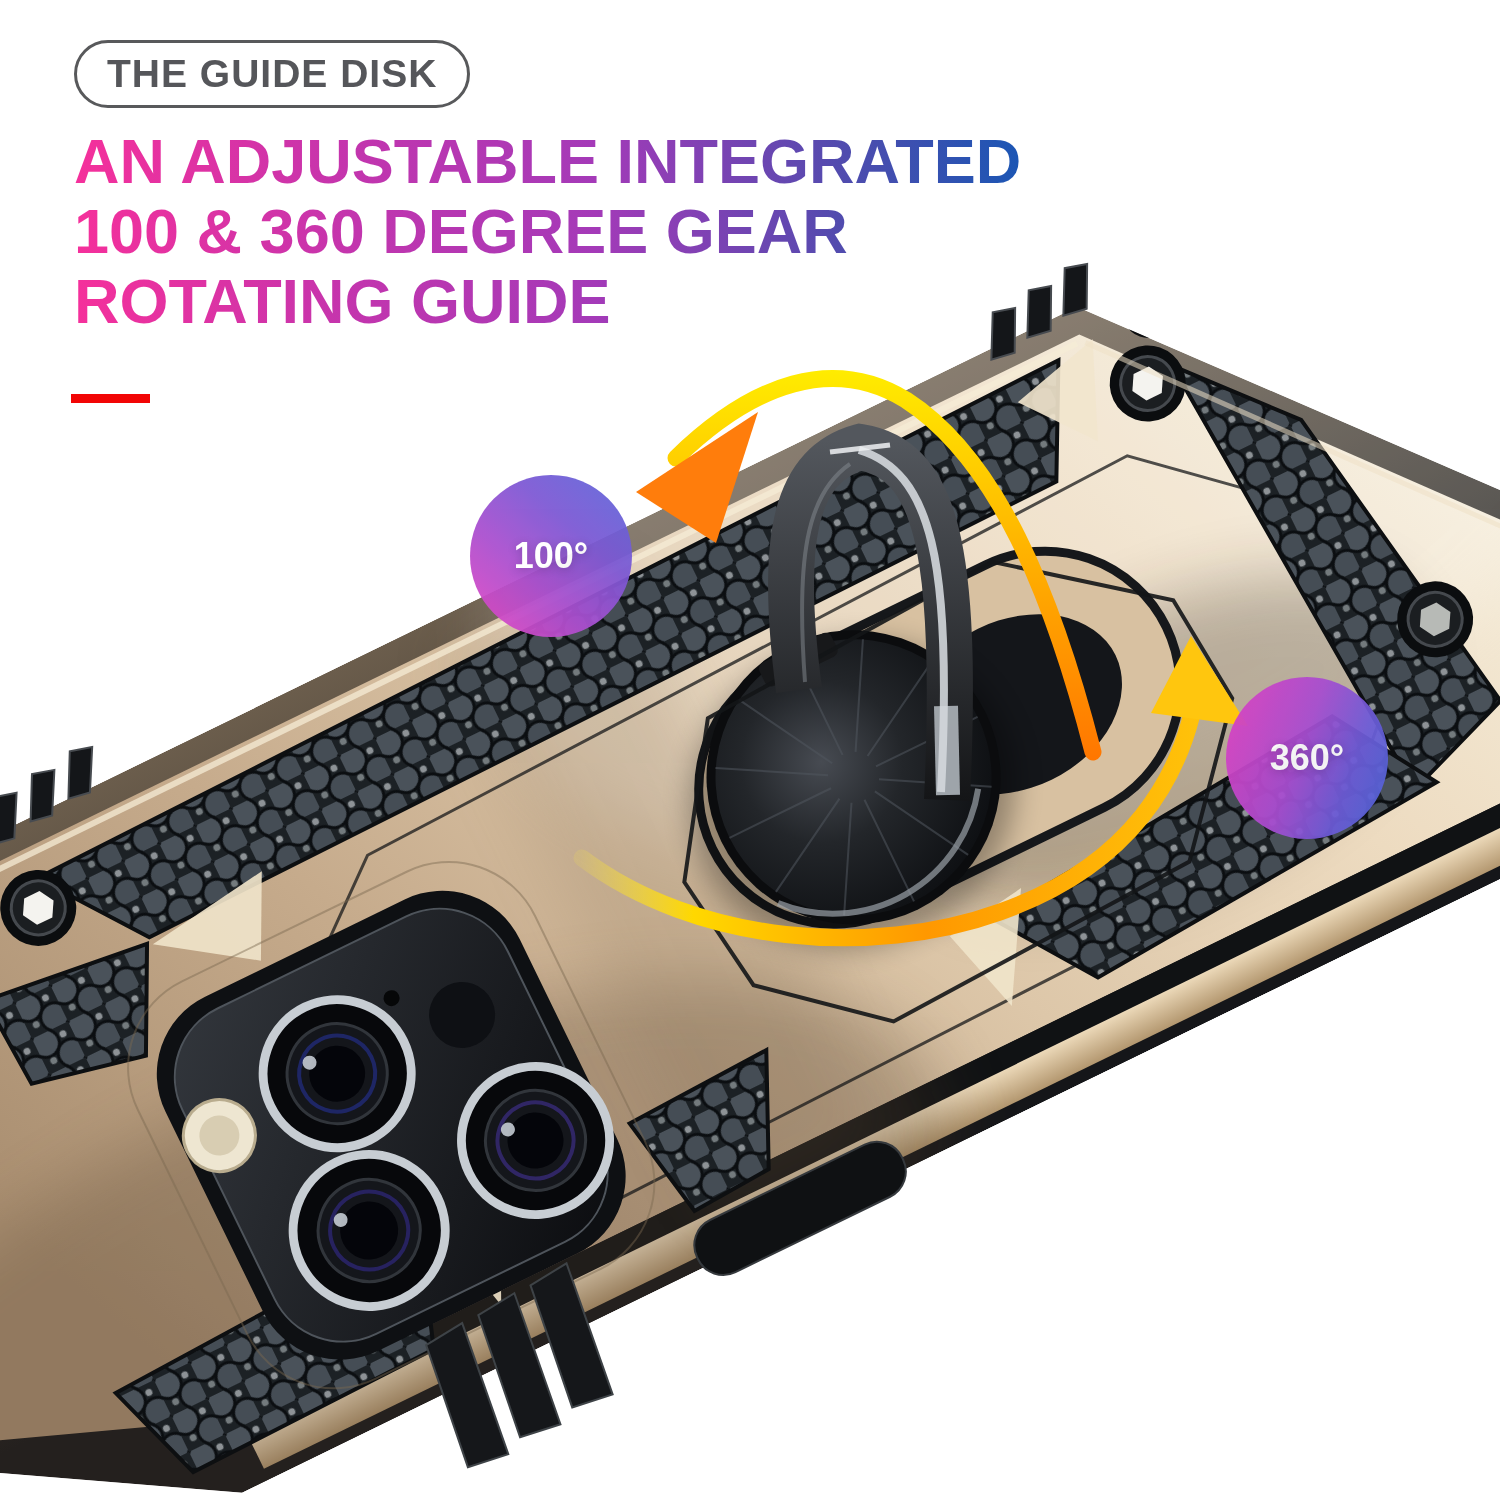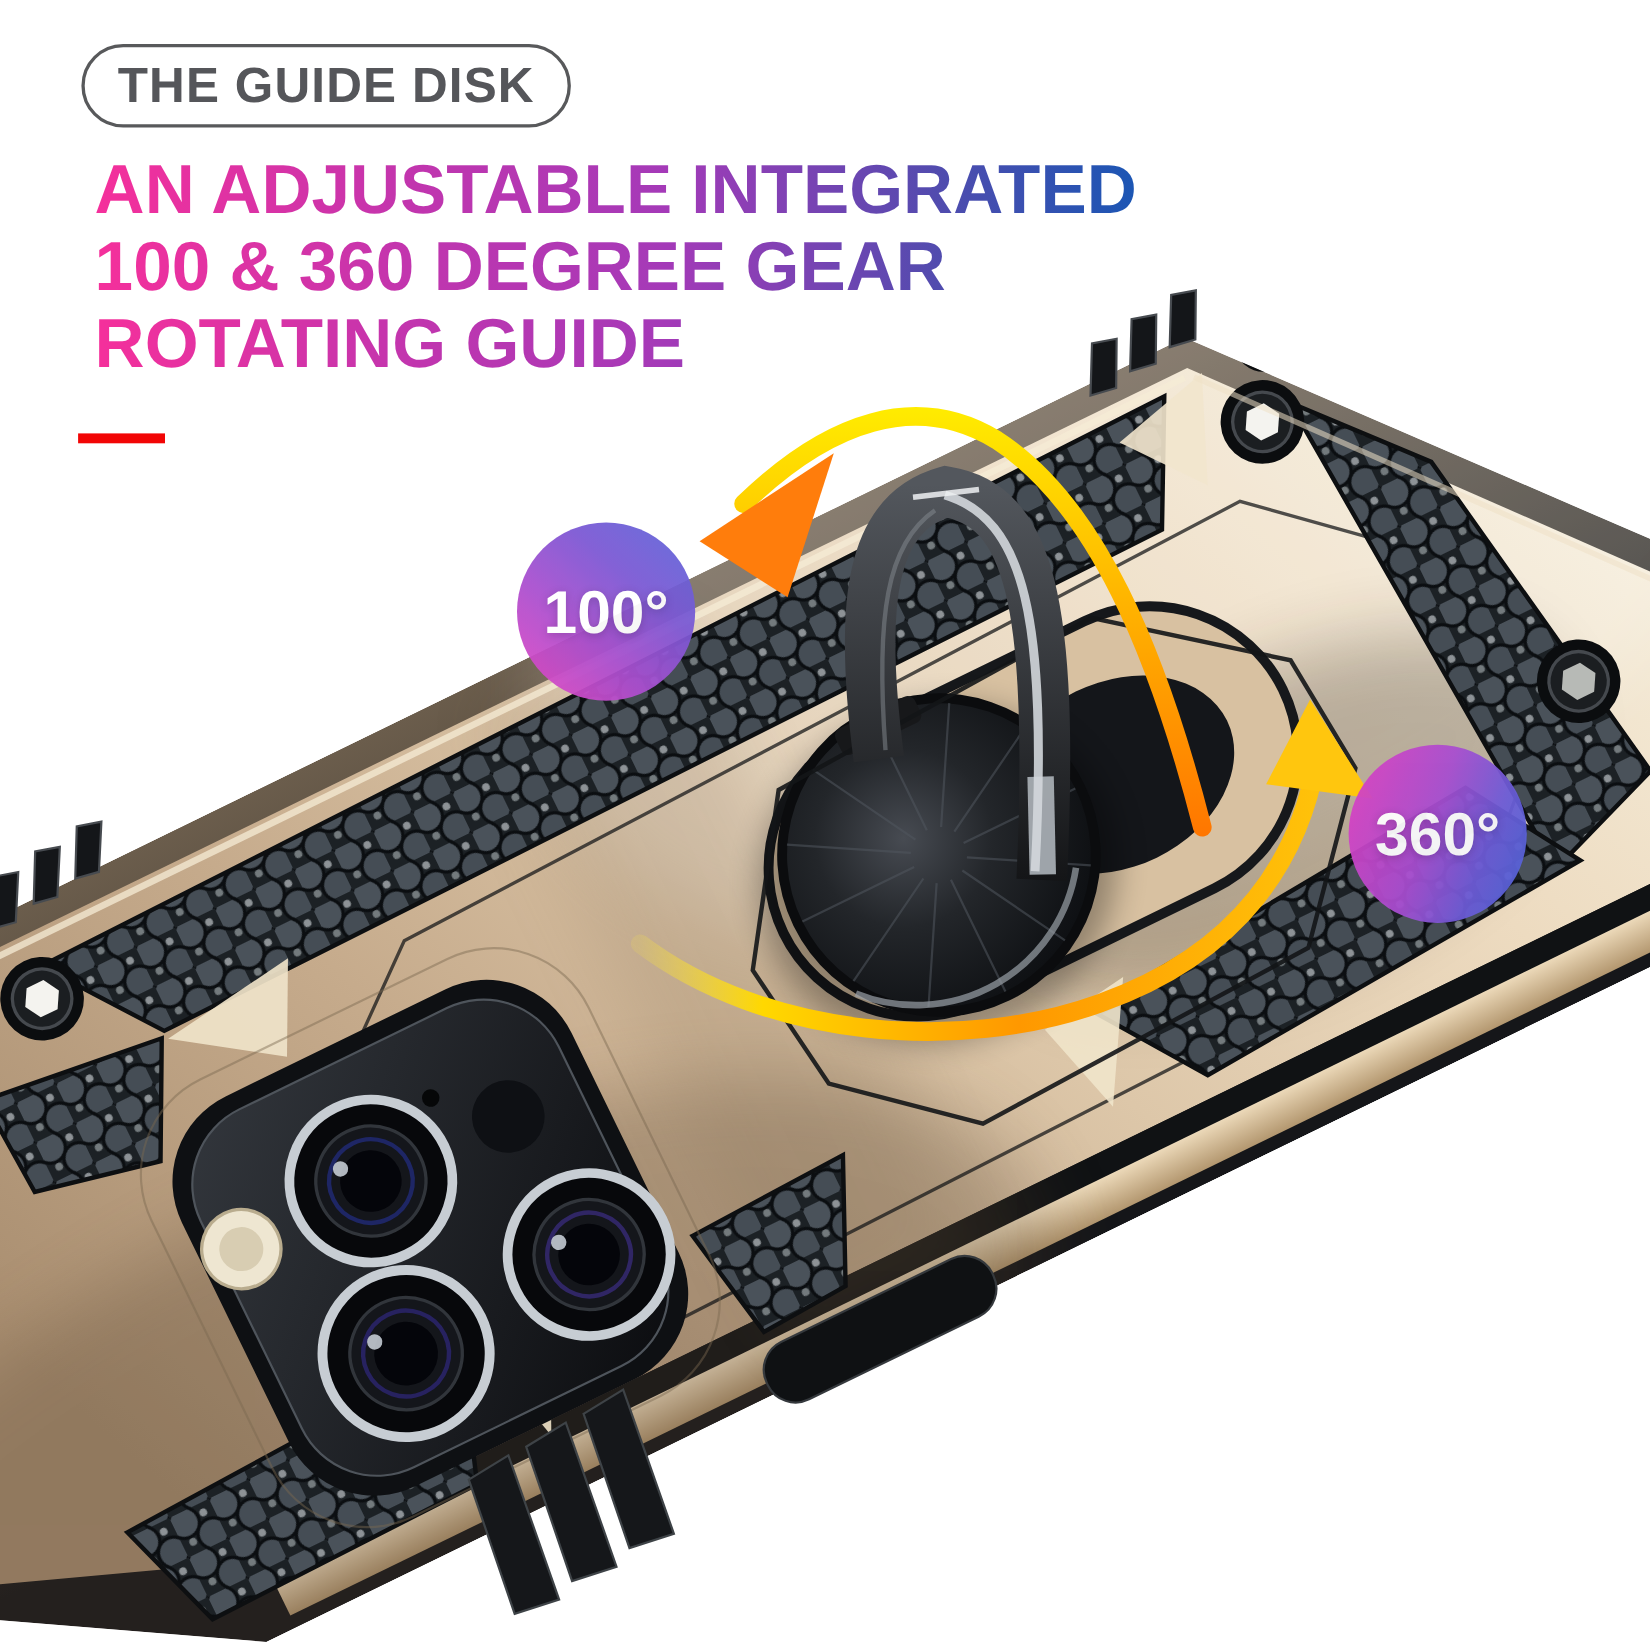--- a/index.html
+++ b/index.html
@@ -2,40 +2,40 @@
 <html><head>
 <meta charset="utf-8">
 <style>
   html,body{margin:0;padding:0;background:#ffffff;}
   .stage{position:relative;width:1500px;height:1500px;background:#ffffff;overflow:hidden;
          font-family:"Liberation Sans",sans-serif;}
 
   
   .pill{position:absolute;left:74px;top:40px;display:inline-flex;
         padding:9px 30px;border:3px solid #58595b;border-radius:40px;
-        font-size:45px;font-weight:bold;color:#55565a;letter-spacing:1px;z-index:40;}
-  .headline{position:absolute;left:74px;top:126px;margin:12px;z-index:40;
+        font-size:39px;font-weight:bold;color:#55565a;letter-spacing:1px;z-index:40;}
+  .headline{position:absolute;left:74px;top:126px;margin:0;z-index:40;
         font-size:63px;line-height:70px;font-weight:bold;letter-spacing:0;
         background:linear-gradient(90deg,#f5309b 0%,#c235ae 30%,#a43ab8 55%,#4e4cae 82%,#1b56b4 100%);
         -webkit-background-clip:text;background-clip:text;color:transparent;}
   .headline span{display:block;}
   .accent-dash{position:absolute;left:71px;top:394px;width:79px;height:9px;background:#f20505;z-index:40;}
 
   
   .case-wrap{position:absolute;left:-250px;top:530px;width:1900px;height:700px;
              transform:rotate(-26deg);transform-origin:950px 350px;z-index:10;}
   .case-svg{position:absolute;left:0;top:0;overflow:visible;}
 
   
   .overlay-svg{position:absolute;left:0;top:0;z-index:20;pointer-events:none;}
 
   
   .angle-badge{position:absolute;width:162px;height:162px;border-radius:50%;z-index:30;
         display:flex;align-items:center;justify-content:center;opacity:0.94;
-        color:#ffffff;font-size:55px;font-weight:bold;letter-spacing:0;
+        color:#ffffff;font-size:36px;font-weight:bold;letter-spacing:0;
         text-shadow:0 2px 8px rgba(40,20,60,0.25);}
   .badge-100{left:470px;top:475px;
         background:linear-gradient(222deg,#5b68da 0%,#7d58d4 35%,#a94fd0 62%,#e748c2 100%);}
   .badge-360{left:1226px;top:677px;
         background:linear-gradient(110deg,#e03fc0 0%,#a84dd0 45%,#6d5bd6 72%,#4a66d8 100%);}
 </style>
 </head>
 <body>
 
 <div class="stage">

